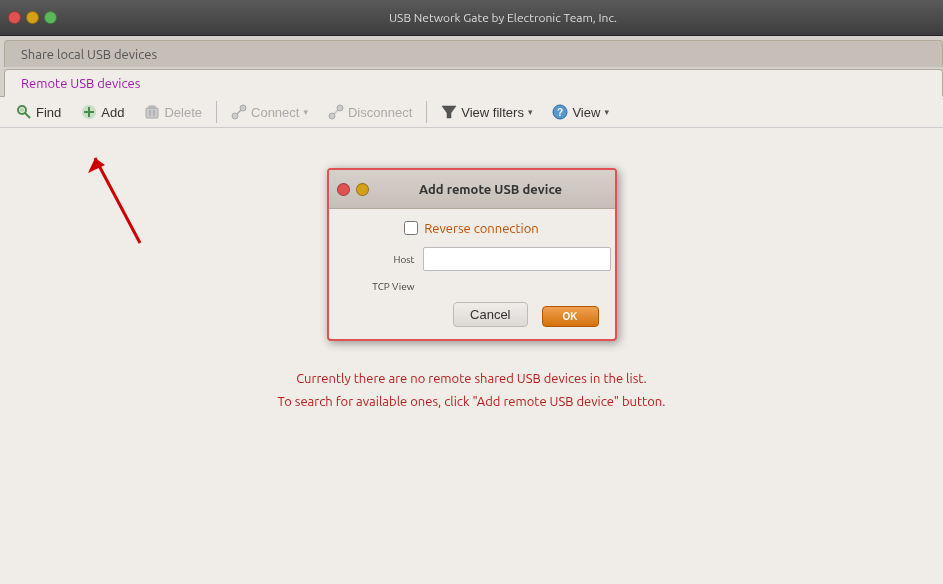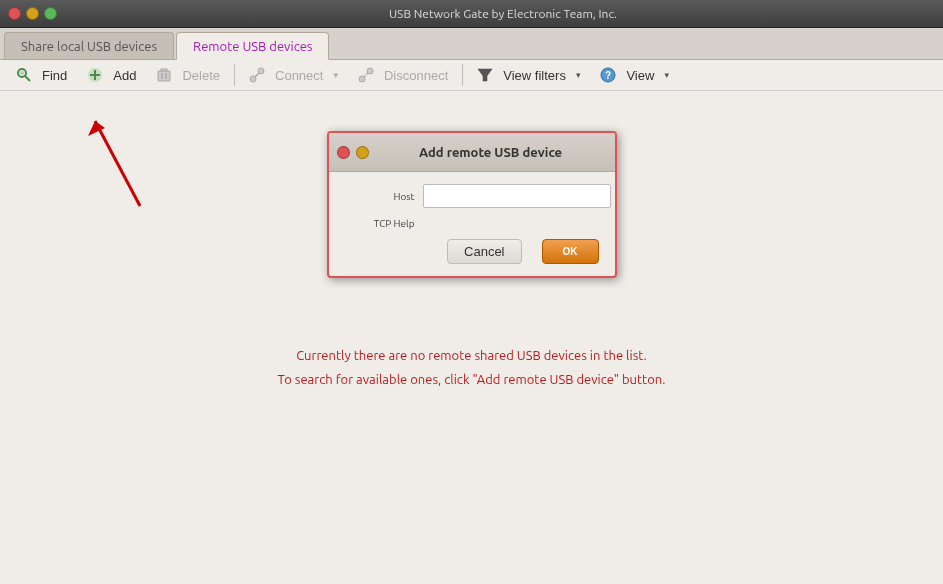--- a/index.html
+++ b/index.html
@@ -8,21 +8,21 @@
       font-size: 13px;
       background: #3c3c3c;
       width: 943px;
       height: 584px;
       overflow: hidden;
     }
 
     
     .titlebar {
       background: linear-gradient(to bottom, #5a5a5a, #3d3d3d);
-      height: 28px;
+      height: 36px;
       display: flex;
       align-items: center;
       padding: 0 8px;
       gap: 14px;
       border-bottom: 1px solid #222;
     }
     .titlebar-buttons {
       display: flex;
       gap: 5px;
       align-items: center;
@@ -54,20 +54,21 @@
     }
 
     
     .tabs {
       display: flex;
       background: #d6d1ca;
       border-bottom: 1px solid #b0a898;
       padding-top: 4px;
       padding-left: 4px;
       gap: 2px;
+      flex-direction: column;
     }
     .tab {
       padding: 6px 16px;
       font-size: 13px;
       color: #333;
       cursor: pointer;
       border-radius: 4px 4px 0 0;
       border: 1px solid transparent;
       border-bottom: none;
     }
@@ -90,21 +91,21 @@
       display: flex;
       align-items: center;
       padding: 4px 8px;
       gap: 4px;
       background: #f0ede8;
       border-bottom: 1px solid #ccc;
     }
     .toolbar-btn {
       display: flex;
       align-items: center;
-      gap: 10px;
+      gap: 4px;
       padding: 3px 8px;
       background: transparent;
       border: none;
       cursor: pointer;
       font-size: 13px;
       color: #333;
       border-radius: 3px;
     }
     .toolbar-btn.disabled { color: #aaa; cursor: default; }
     .toolbar-separator {
@@ -245,22 +246,23 @@
       background: transparent;
       padding: 3px 5px;
       font-size: 13px;
       height: 24px;
       outline: none;
     }
 
     .dialog-buttons {
       display: flex;
       justify-content: flex-end;
-      gap: 20px;
+      gap: 14px;
       margin-top: 0;
+      align-items: flex-end;
     }
     .btn-cancel {
       padding: 4px 16px;
       background: linear-gradient(to bottom, #f0ede8, #ddd9d4);
       border: 1px solid #bbb;
       border-radius: 4px;
       font-size: 13px;
       color: #333;
       cursor: pointer;
     }
@@ -389,28 +391,32 @@
       <div class="dialog">
 
         <div class="dialog-titlebar">
           <div class="dialog-close-btn"></div>
           <div class="dialog-min-btn"></div>
           <span class="dialog-title">Add remote USB device</span>
         </div>
 
         <div class="dialog-body">
 
+          <div class="reverse-connection-row">
+            <input type="checkbox" id="rev-conn" style="">
+            <label class="reverse-connection-label" for="rev-conn">Reverse connection</label>
+          </div>
 
           <div class="form-row">
             <label class="form-label">Host</label>
             <input class="form-input" type="text" value="" placeholder="" style="">
           </div>
 
           <div class="form-row">
-            <label class="form-label">TCP Help</label>
+            <label class="form-label">TCP View</label>
           </div>
 
           <div class="dialog-buttons">
             <button class="btn-cancel">Cancel</button>
             <button class="btn-ok">OK</button>
           </div>
 
         </div>
       </div>
     </div>

